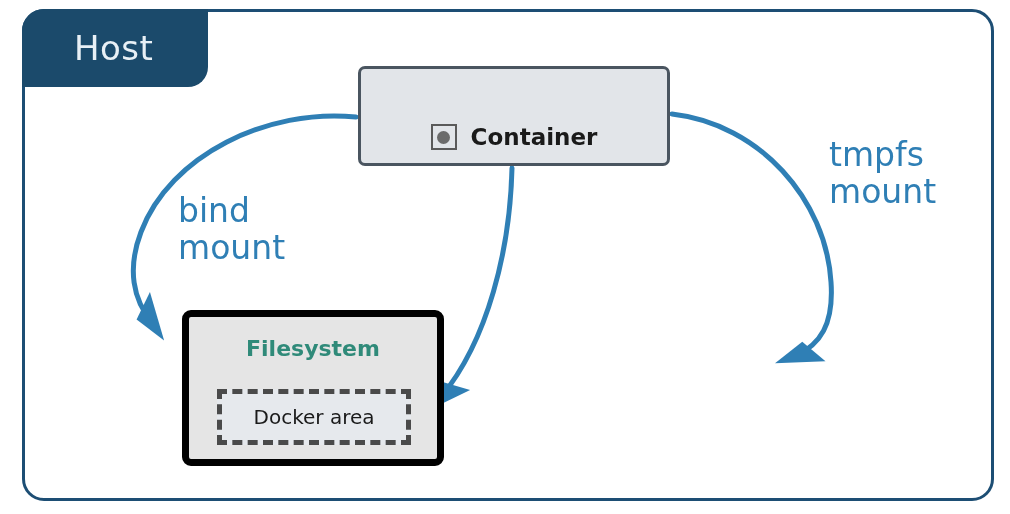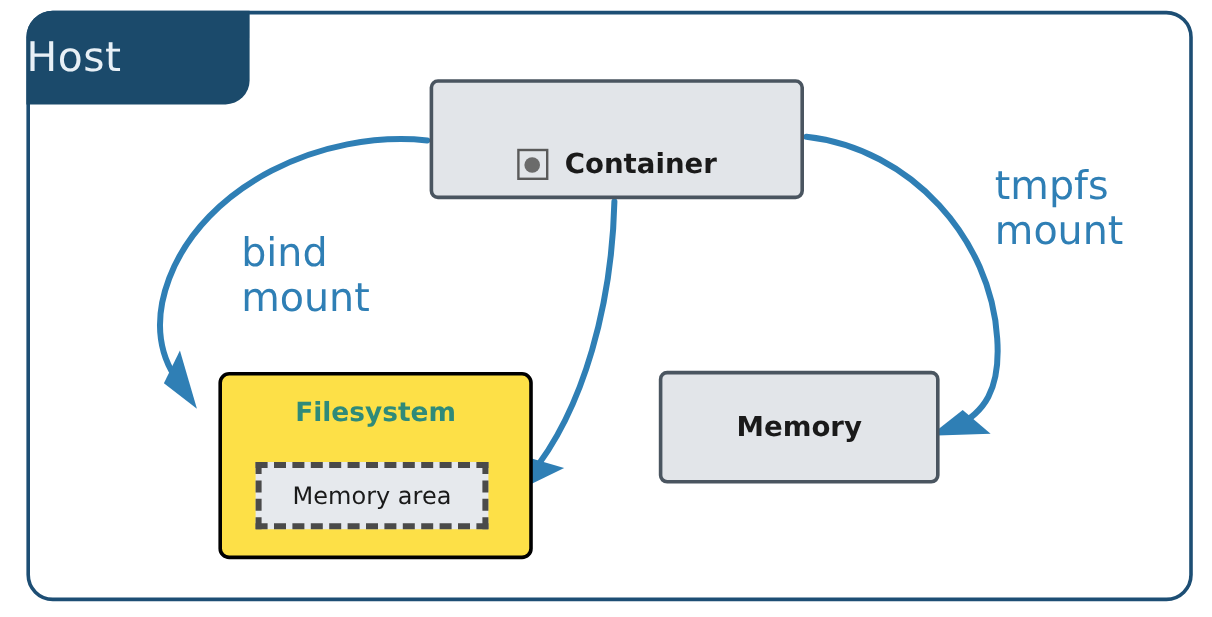--- a/index.html
+++ b/index.html
@@ -40,20 +40,21 @@
     border-top-left-radius: 22px;
     border-bottom-right-radius: 20px;
     display: flex;
     align-items: center;
   }
   .host-tab-label {
     color: #e8f0f6;
     font-size: 34px;
     font-weight: 400;
     letter-spacing: 0.5px;
+    padding-left: 52px;
     line-height: 1;
   }
   
   .grey-box {
     position: absolute;
     box-sizing: border-box;
     background: #e2e5e9;
     border: 3px solid #4a5560;
     border-radius: 7px;
     display: flex;
@@ -101,22 +102,22 @@
     height: 94px;
   }
   
   #filesystem-box {
     position: absolute;
     left: 182px;
     top: 310px;
     width: 262px;
     height: 156px;
     box-sizing: border-box;
-    background: #fde047;
-    border: 3px solid #000000;
+    background: #e5e5e5;
+    border: 7px solid #000000;
     border-radius: 9px;
   }
   .fs-title {
     position: absolute;
     left: 0;
     right: 0;
     top: 21px;
     text-align: center;
     font-size: 22px;
     font-weight: bold;
@@ -143,21 +144,21 @@
   }
   
   .edge-label {
     position: absolute;
     color: #2f7fb5;
     font-size: 33px;
     line-height: 1.12;
     white-space: pre;
     margin-top: 24px;
   }
-  #label-bind-mount { left: 201px; top: 169px; }
+  #label-bind-mount { left: 178px; top: 169px; }
   #label-volume     { left: 535px; top: 194px; }
   #label-tmpfs      { left: 829px; top: 113px; }
   
   #arrows {
     position: absolute;
     left: 0;
     top: 0;
     width: 1010px;
     height: 514px;
     pointer-events: none;
@@ -199,26 +200,23 @@
       <span class="container-icon">
         <span class="dot"></span>
       </span>
       <span class="box-label">Container</span>
     </div>
   </div>
 
   <div id="filesystem-box">
     <div class="fs-title">Filesystem</div>
     <div id="docker-area">
-      <span class="docker-area-label">Memory area</span>
+      <span class="docker-area-label">Docker area</span>
     </div>
   </div>
 
-  <div id="memory-box" class="grey-box">
-    <span class="box-label">Memory</span>
-  </div>
 
   <div id="label-bind-mount" class="edge-label">bind
 mount</div>
   <div id="label-tmpfs" class="edge-label">tmpfs
 mount</div>
 
 </div>
 
 </body></html>

